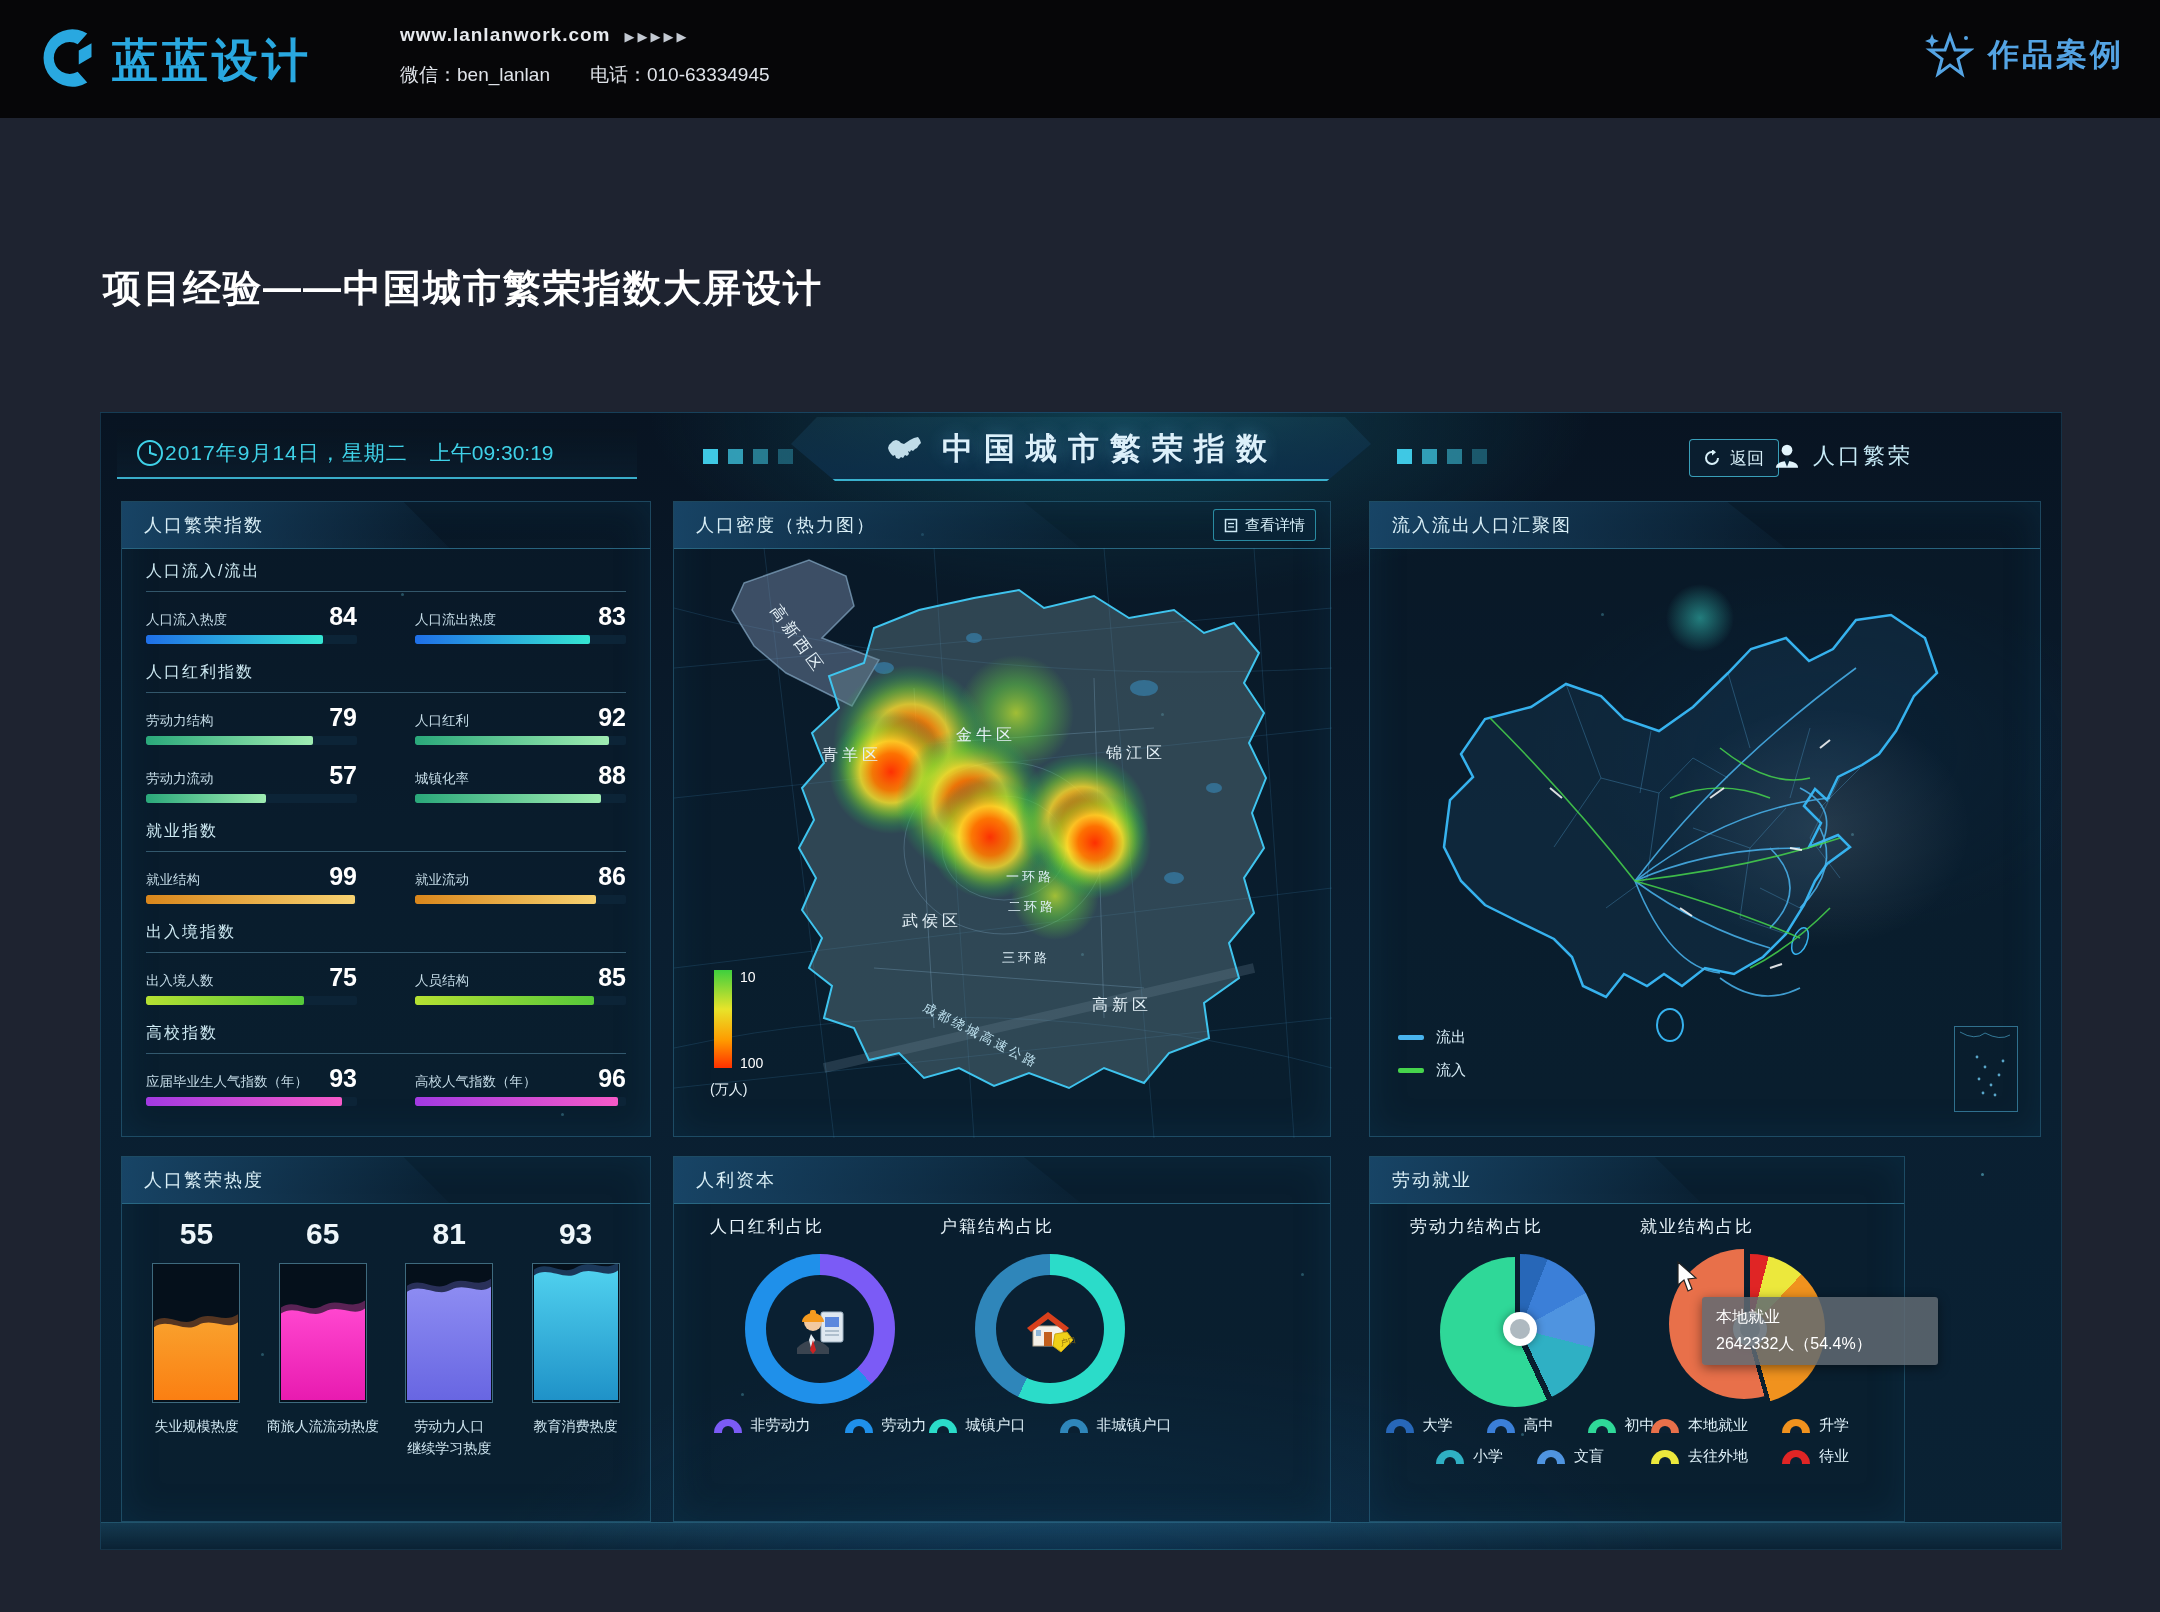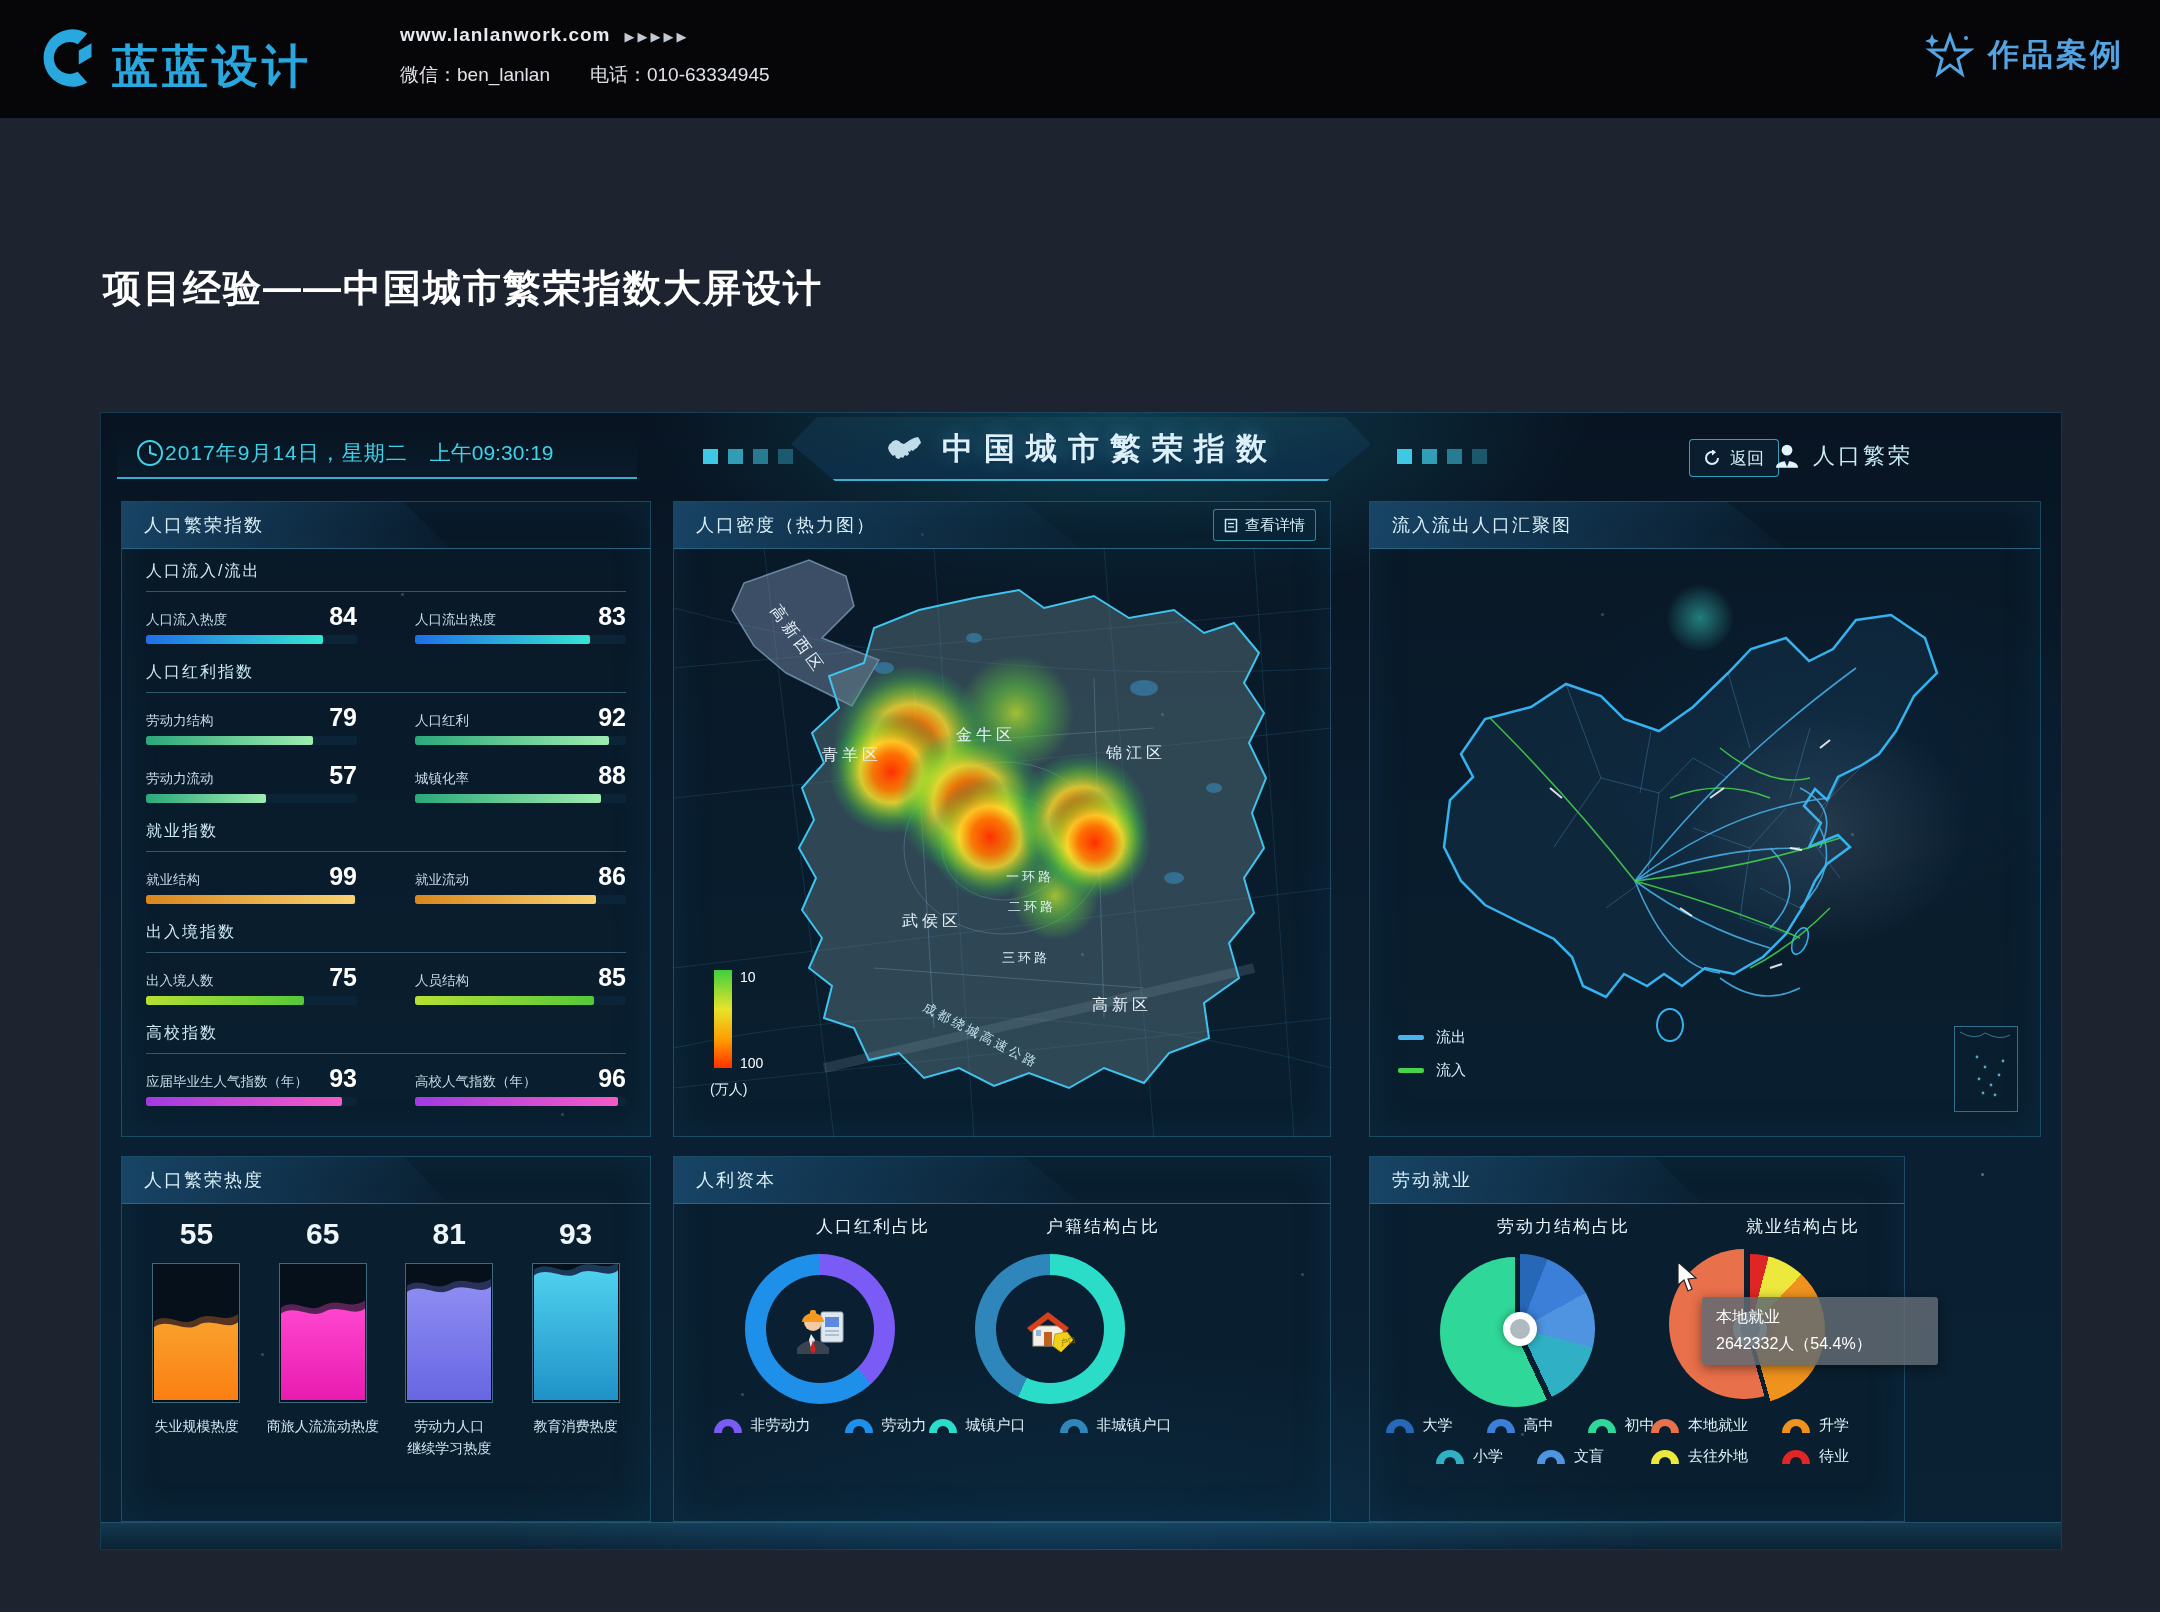--- a/index.html
+++ b/index.html
@@ -5,21 +5,21 @@
   html,body{margin:0;padding:0;}
   body{
     width:2160px;height:1612px;position:relative;overflow:hidden;
     background:#1e2330;
     font-family:"Liberation Sans","DejaVu Sans",sans-serif;
     -webkit-font-smoothing:antialiased;
   }
   
   .topbar{position:absolute;left:0;top:0;width:2160px;height:118px;background:#060608;}
   .logo-ico{position:absolute;left:32px;top:24px;}
-  .logo-text{position:absolute;left:112px;top:36px;font-size:46px;font-weight:bold;color:#29a8e0;letter-spacing:4px;}
+  .logo-text{position:absolute;left:112px;top:30px;font-size:46px;font-weight:bold;color:#29a8e0;letter-spacing:4px;}
   .site-block{position:absolute;left:400px;top:24px;color:#e7eaee;}
   .site-row1{font-size:19px;font-weight:bold;letter-spacing:1px;}
   .site-arrows{font-size:13px;color:#c3c9d2;margin-left:14px;letter-spacing:3px;}
   .site-row2{margin-top:16px;font-size:19px;color:#dfe3e9;}
   .site-row2 .gap{display:inline-block;width:40px;}
   .services{position:absolute;left:920px;top:46px;width:880px;font-size:20px;font-style:italic;color:#eef1f4;letter-spacing:1px;}
   .portfolio{position:absolute;right:36px;top:28px;display:flex;align-items:center;gap:14px;}
   .portfolio-label{font-size:31px;font-weight:bold;color:#54a4e4;letter-spacing:3px;}
   
   .page-title{position:absolute;left:103px;top:238px;font-size:38px;font-weight:bold;color:#ffffff;letter-spacing:2px;}
@@ -107,21 +107,21 @@
   .rt-legend .ltext{font-size:15px;color:#d6ecf6;}
   .inset{position:absolute;right:22px;bottom:24px;width:62px;height:84px;border:1px solid rgba(80,180,220,.55);}
   
   .lb-cols{display:flex;justify-content:space-evenly;padding:0 8px;}
   .lb-col{width:120px;text-align:center;}
   .lb-num{margin-top:14px;font-size:30px;font-weight:bold;color:#eef6fa;}
   .lb-card{margin:12px auto 0;width:86px;height:138px;border:1px solid rgba(120,195,225,.5);
     background:rgba(5,14,24,.85);overflow:hidden;position:relative;}
   .lb-label{margin-top:12px;font-size:14px;color:#cfe6f0;line-height:1.6;}
   
-  .chart-group{position:absolute;top:12px;width:220px;text-align:right;}
+  .chart-group{position:absolute;top:12px;width:220px;text-align:left;}
   .cg1{left:36px;} .cg2{left:266px;}
   .rg1{left:40px;} .rg2{left:270px;}
   .cg-title{font-size:17px;color:#e9f5fb;letter-spacing:2px;}
   .donut{position:relative;width:150px;height:150px;border-radius:50%;margin:16px auto 0;}
   .donut::after{content:"";position:absolute;inset:21px;border-radius:50%;background:#0a2032;}
   .donut-ico{position:absolute;left:50%;top:50%;transform:translate(-50%,-50%);}
   .pie{position:relative;width:150px;height:150px;margin:16px auto 0;}
   .pie-layer{position:absolute;inset:0;border-radius:50%;}
   .pie-main1{transform:translate(-5px,3px);}
   .pie-main2{transform:translate(-6px,-5px);}

